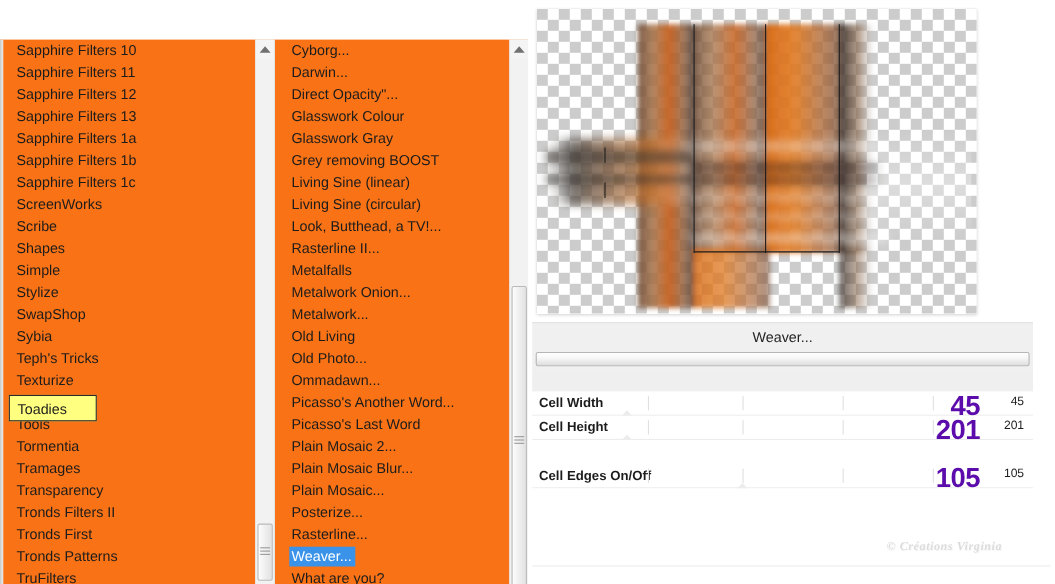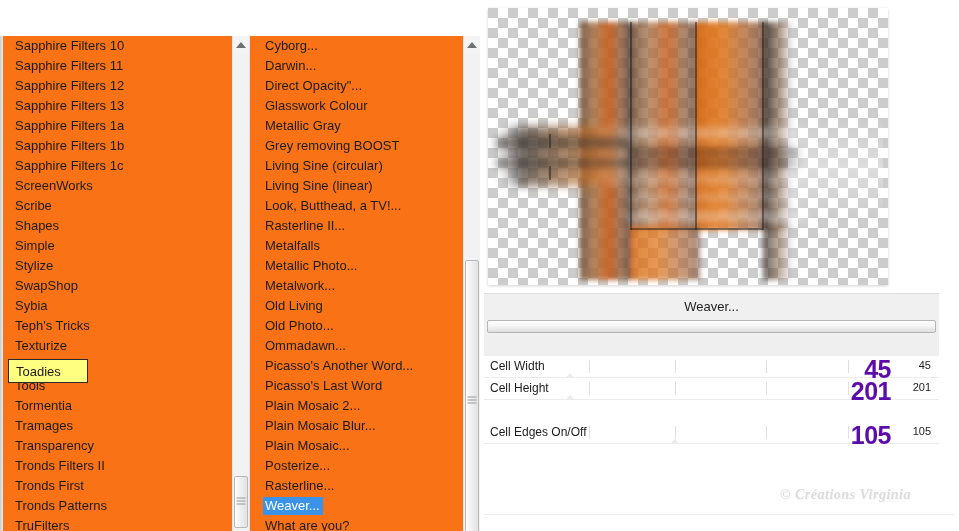--- a/index.html
+++ b/index.html
@@ -201,20 +201,21 @@
     border-bottom: 1px solid #ececec;
     background: #ffffff;
   }
   .srow .name {
     position: absolute;
     left: 6px; top: 0;
     line-height: 21px;
     font-size: 12px;
     color: #1c1c1c;
     white-space: nowrap;
+    font-weight: bold;
   }
   .srow .tick {
     position: absolute;
     top: 4px;
     width: 1px; height: 13px;
     background: #e0e0e0;
   }
   .srow .marker {
     position: absolute;
     bottom: -8px;
@@ -242,21 +243,21 @@
     font-size: 11px;
     color: #1c1c1c;
   }
   .srow.spacer { height: 22px; border-bottom: none; background: #ffffff; }
   .srow.tail { height: 22px; border-bottom: none; background: #ffffff; }
 
   .watermark {
     position: absolute;
     right: 48px;
     bottom: 28px;
-    font-size: 14px;
+    font-size: 11px;
     font-style: italic;
     font-weight: bold;
     color: #dcdcdc;
     text-shadow: 1px 1px 0 #f7f7f7;
     letter-spacing: .5px;
     white-space: nowrap;
     font-family: "Liberation Serif", serif;
     z-index: 4;
   }
   .bottom-line {
@@ -328,28 +329,28 @@
       <polygon points="0,34 74,14 70,4 104,15 78,31 74,21" fill="#f7f06a" stroke="#9a9a4a" stroke-width="1"></polygon>
     </svg>
   </div>
 
   <div class="list-col filt">
     <div class="list-items" id="filt-items">
         <div class="list-item"><span class="lbl">Cyborg...</span></div>
         <div class="list-item"><span class="lbl">Darwin...</span></div>
         <div class="list-item"><span class="lbl">Direct Opacity"...</span></div>
         <div class="list-item"><span class="lbl">Glasswork Colour</span></div>
-        <div class="list-item"><span class="lbl">Metallic Gray</span></div>
+        <div class="list-item"><span class="lbl">Glasswork Gray</span></div>
         <div class="list-item"><span class="lbl">Grey removing BOOST</span></div>
+        <div class="list-item"><span class="lbl">Living Sine (linear)</span></div>
         <div class="list-item"><span class="lbl">Living Sine (circular)</span></div>
-        <div class="list-item"><span class="lbl">Living Sine (linear)</span></div>
         <div class="list-item"><span class="lbl">Look, Butthead, a TV!...</span></div>
         <div class="list-item"><span class="lbl">Rasterline II...</span></div>
         <div class="list-item"><span class="lbl">Metalfalls</span></div>
-        <div class="list-item"><span class="lbl">Metallic Photo...</span></div>
+        <div class="list-item"><span class="lbl">Metalwork Onion...</span></div>
         <div class="list-item"><span class="lbl">Metalwork...</span></div>
         <div class="list-item"><span class="lbl">Old Living</span></div>
         <div class="list-item"><span class="lbl">Old Photo...</span></div>
         <div class="list-item"><span class="lbl">Ommadawn...</span></div>
         <div class="list-item"><span class="lbl">Picasso's Another Word...</span></div>
         <div class="list-item"><span class="lbl">Picasso's Last Word</span></div>
         <div class="list-item"><span class="lbl">Plain Mosaic 2...</span></div>
         <div class="list-item"><span class="lbl">Plain Mosaic Blur...</span></div>
         <div class="list-item"><span class="lbl">Plain Mosaic...</span></div>
         <div class="list-item"><span class="lbl">Posterize...</span></div>

